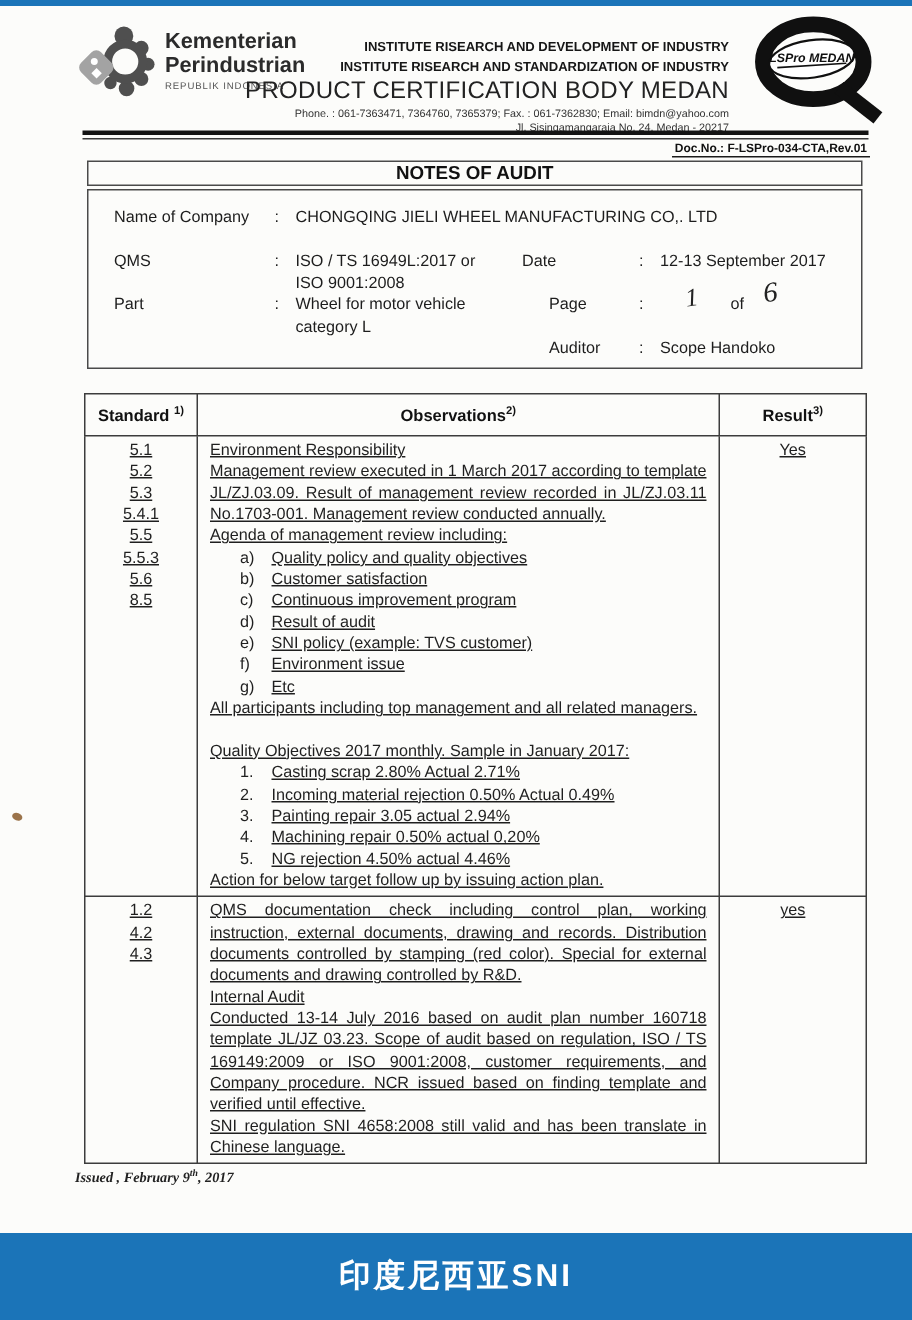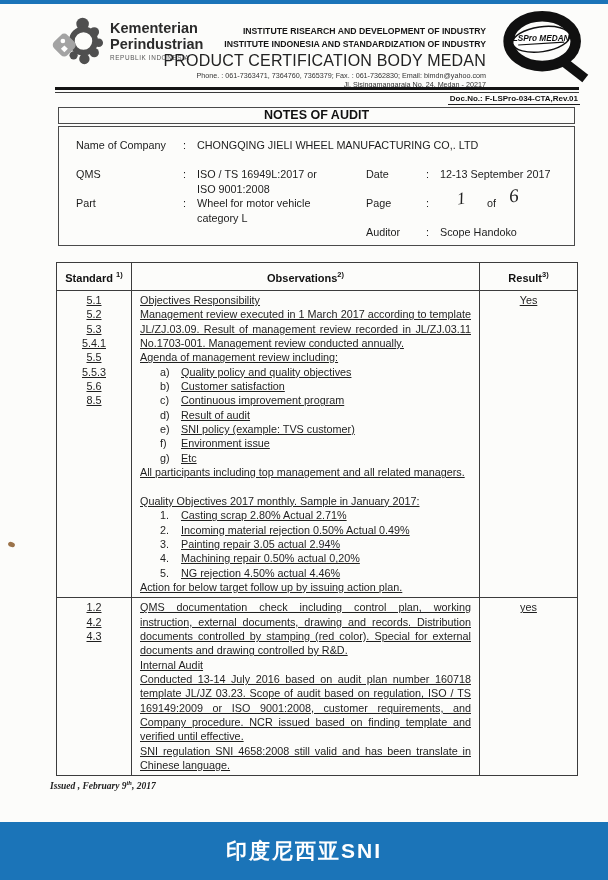--- a/index.html
+++ b/index.html
@@ -83,21 +83,21 @@
     <rect x="11" y="35" width="5.5" height="5.5" fill="#fff" transform="rotate(45 13.7 37.7)"></rect>
   </svg>
   <div class="ministry">
     <div class="m1">Kementerian</div>
     <div class="m1">Perindustrian</div>
     <div class="m3">REPUBLIK INDONESIA</div>
   </div>
 
   <div class="center-head">
     <div class="inst">INSTITUTE RISEARCH AND DEVELOPMENT OF INDUSTRY</div>
-    <div class="inst">INSTITUTE INDONESIA AND STANDARDIZATION OF INDUSTRY</div>
+    <div class="inst">INSTITUTE RISEARCH AND STANDARDIZATION OF INDUSTRY</div>
     <div class="body-name">PRODUCT CERTIFICATION BODY MEDAN</div>
     <div class="phone">Phone. : 061-7363471, 7364760, 7365379; Fax. : 061-7362830; Email: bimdn@yahoo.com</div>
     <div class="addr">Jl. Sisingamangaraja No. 24, Medan - 20217</div>
   </div>
 
   <svg class="lspro-logo" width="92" height="74" viewBox="0 0 96 74">
     <ellipse cx="44" cy="32" rx="35" ry="26" fill="none" stroke="#101010" stroke-width="11"></ellipse>
     <line x1="62" y1="50" x2="89" y2="71" stroke="#101010" stroke-width="10"></line>
     <ellipse cx="43" cy="30" rx="30" ry="13" fill="#ffffff" stroke="#101010" stroke-width="1.5" transform="rotate(-8 43 30)"></ellipse>
     <text x="43" y="32" text-anchor="middle" font-size="8.6" font-weight="bold" font-style="italic" font-family="Liberation Sans, sans-serif" fill="#101010">LSPro MEDAN</text>
@@ -117,21 +117,21 @@
     <div class="inf" style="left:17px; top:41px">QMS</div>
     <div class="inf" style="left:124px;top:41px">:</div>
     <div class="inf" style="left:138px;top:41px">ISO / TS 16949L:2017 or</div>
     <div class="inf" style="left:138px;top:56px">ISO  9001:2008</div>
 
     <div class="inf" style="left:17px; top:70px">Part</div>
     <div class="inf" style="left:124px;top:70px">:</div>
     <div class="inf" style="left:138px;top:70px">Wheel for motor vehicle</div>
     <div class="inf" style="left:138px;top:85px">category L</div>
 
-    <div class="inf" style="left:307px;top:41px">Date</div>
+    <div class="inf" style="left:289px;top:41px">Date</div>
     <div class="inf" style="left:367px;top:41px">:</div>
     <div class="inf" style="left:381px;top:41px">12-13 September 2017</div>
 
     <div class="inf" style="left:307px;top:70px">Page</div>
     <div class="inf" style="left:367px;top:70px">:</div>
     <div class="inf hand" style="left:398px;top:62px;font-size:17px;transform:rotate(-8deg)">1</div>
     <div class="inf" style="left:428px;top:70px">of</div>
     <div class="inf hand" style="left:450px;top:58px;font-size:19px;transform:rotate(-6deg)">6</div>
 
     <div class="inf" style="left:307px;top:99px">Auditor</div>
@@ -159,21 +159,21 @@
             <div class="std-line">5.2</div>
             <div class="std-line">5.3</div>
             <div class="std-line">5.4.1</div>
             <div class="std-line">5.5</div>
             <div class="std-line">5.5.3</div>
             <div class="std-line">5.6</div>
             <div class="std-line">8.5</div>
           </td>
           <td>
             <div class="obs-wrap">
-              <div class="obs-p">Objectives Responsibility</div>
+              <div class="obs-p">Environment Responsibility</div>
               <div class="obs-p just">Management review executed in 1 March 2017 according to template JL/ZJ.03.09. Result of management review recorded in JL/ZJ.03.11 No.1703-001. Management review conducted annually.</div>
               <div class="obs-p">Agenda of management review including:</div>
               <div class="obs-li"><span class="obs-marker">a)</span><span>Quality policy and quality objectives</span></div>
               <div class="obs-li"><span class="obs-marker">b)</span><span>Customer satisfaction</span></div>
               <div class="obs-li"><span class="obs-marker">c)</span><span>Continuous improvement program</span></div>
               <div class="obs-li"><span class="obs-marker">d)</span><span>Result of audit</span></div>
               <div class="obs-li"><span class="obs-marker">e)</span><span>SNI policy (example: TVS customer)</span></div>
               <div class="obs-li"><span class="obs-marker">f)</span><span>Environment issue</span></div>
               <div class="obs-li"><span class="obs-marker">g)</span><span>Etc</span></div>
               <div class="obs-p">All participants including top management and all related managers.</div>

